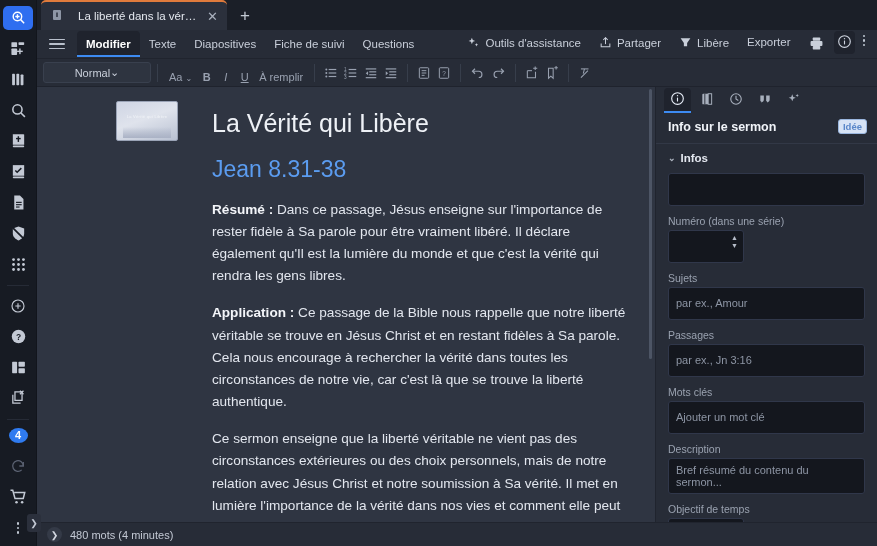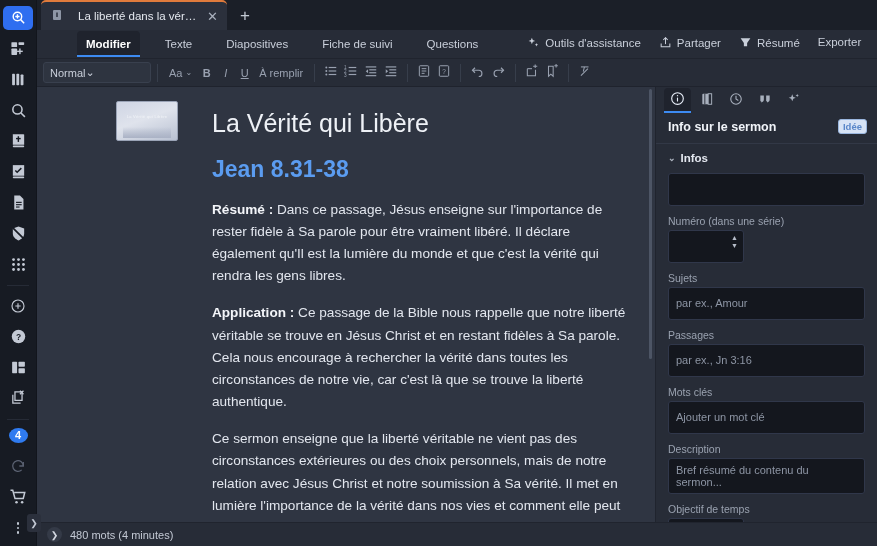--- a/index.html
+++ b/index.html
@@ -55,21 +55,21 @@
     font-size: 11.5px; color: #e3e7ee;
   }
   .doc-tab .tab-title { white-space: nowrap; overflow: hidden; text-overflow: ellipsis; max-width: 128px; padding-left: 8px; }
   .tab-close { color: #aab1be; font-size: 13px; line-height: 1; margin-left: 2px; }
   .tab-add { color: #c3c9d4; font-size: 17px; padding: 0 13px; line-height: 28px; }
 
   
   .menubar {
     height: 32px; background: #272c37;
     display: flex; align-items: center;
-    padding: 0 6px 0 8px; gap: 16px;
+    padding: 0 6px 0 8px; gap: 0;
     border-bottom: 1px solid #20242e;
   }
   .hamburger { width: 24px; display: flex; flex-direction: column; gap: 3px; padding: 0 4px; margin-right: 8px; }
   .hamburger i { display: block; height: 1.5px; background: #b9c0cc; border-radius: 1px; }
   .menu-item {
     font-size: 11.5px; color: #c9cfda; padding: 7px 9px 7px; white-space: nowrap;
   }
   .menu-item.active {
     color: #fff; background: #1f232d; border-radius: 4px 4px 0 0;
     box-shadow: inset 0 -2px 0 0 #3d8bf2; font-weight: bold;
@@ -86,26 +86,26 @@
   .kebab i { width: 2.5px; height: 2.5px; background: #c1c8d3; border-radius: 50%; }
 
   
   .toolbar {
     height: 30px; background: #272c37;
     display: flex; align-items: center; padding: 0 6px;
     border-bottom: 1px solid #1f232d;
   }
   .style-select {
     width: 108px; height: 21px; background: #2e3440; border: 1px solid #39404e;
-    border-radius: 3px; display: flex; align-items: center; justify-content: flex-start;
+    border-radius: 3px; display: flex; align-items: center; justify-content: center;
     padding: 0 6px; font-size: 11px; color: #c9cfda;
   }
   .tb-sep { width: 1px; height: 18px; background: #373e4b; margin: 0 6px; }
   .tb-btn {
-    min-width: 19px; height: 21px; display: flex; align-items: center; justify-content: center;
+    min-width: 19px; height: 21px; display: flex; align-items: flex-end; justify-content: center;
     color: #99a1b0; font-size: 12px; padding: 0 3px; border-radius: 3px;
   }
   .tb-btn.txt { font-size: 11px; padding: 0 5px; }
 
   
   .body { flex: 1 1 auto; display: flex; min-height: 0; background: #2f3542; padding-left: 24px; }
   .editor-wrap { flex: 1 1 auto; min-width: 0; position: relative; background: #2f3542; overflow: hidden; }
   .editor {
     padding: 14px 24px 0 55px;
     height: 100%;
@@ -118,21 +118,21 @@
   }
   .thumb::after {
     content: ""; position: absolute; left: 6px; right: 6px; bottom: 2px; height: 11px;
     background: linear-gradient(to top, #aab2c5, rgba(170,178,197,0));
   }
   .thumb .tlabel {
     position: absolute; top: 12px; left: 0; right: 0; text-align: center;
     font-size: 4px; color: #f2f4f8; letter-spacing: .3px;
   }
   .doc-title { font-size: 25px; color: #eef1f6; font-weight: normal; margin: -38px 0 0 96px; }
-  .doc-ref { font-size: 23px; color: #5b9cf0; font-weight: bold; margin: 18px 0 0 96px; }
+  .doc-ref { font-size: 23px; color: #5b9cf0; font-weight: normal; margin: 18px 0 0 96px; }
   .doc-body { margin: 16px 0 0 96px; max-width: 485px; }
   .doc-p { font-size: 13.6px; line-height: 1.63; color: #e2e6ee; margin-bottom: 15px; }
   .doc-p b { color: #f3f5f9; }
 
   
   .vscroll {
     position: absolute; right: 0; top: 0; width: 9px; height: 100%;
     background: transparent;
   }
   .vscroll i {
@@ -425,21 +425,21 @@
             </svg>
           </span>
           <span>Partager</span>
         </div>
         <div class="menu-btn">
           <span>
             <svg width="13" height="13" viewBox="0 0 24 24" fill="currentColor">
               <path d="M3 4h18l-6 9v6h-6v-6z"></path>
             </svg>
           </span>
-          <span>Résumé</span>
+          <span>Libère</span>
         </div>
         <div class="menu-btn">
           <span>Exporter</span>
         </div>
         <div class="menu-btn">
           <span>
             <svg width="15" height="15" viewBox="0 0 24 24" fill="currentColor">
               <rect x="6" y="2.5" width="12" height="5" rx="1"></rect>
               <rect x="2.5" y="8" width="19" height="8" rx="1.5"></rect>
               <rect x="6" y="16" width="12" height="5.5" rx="1"></rect>

